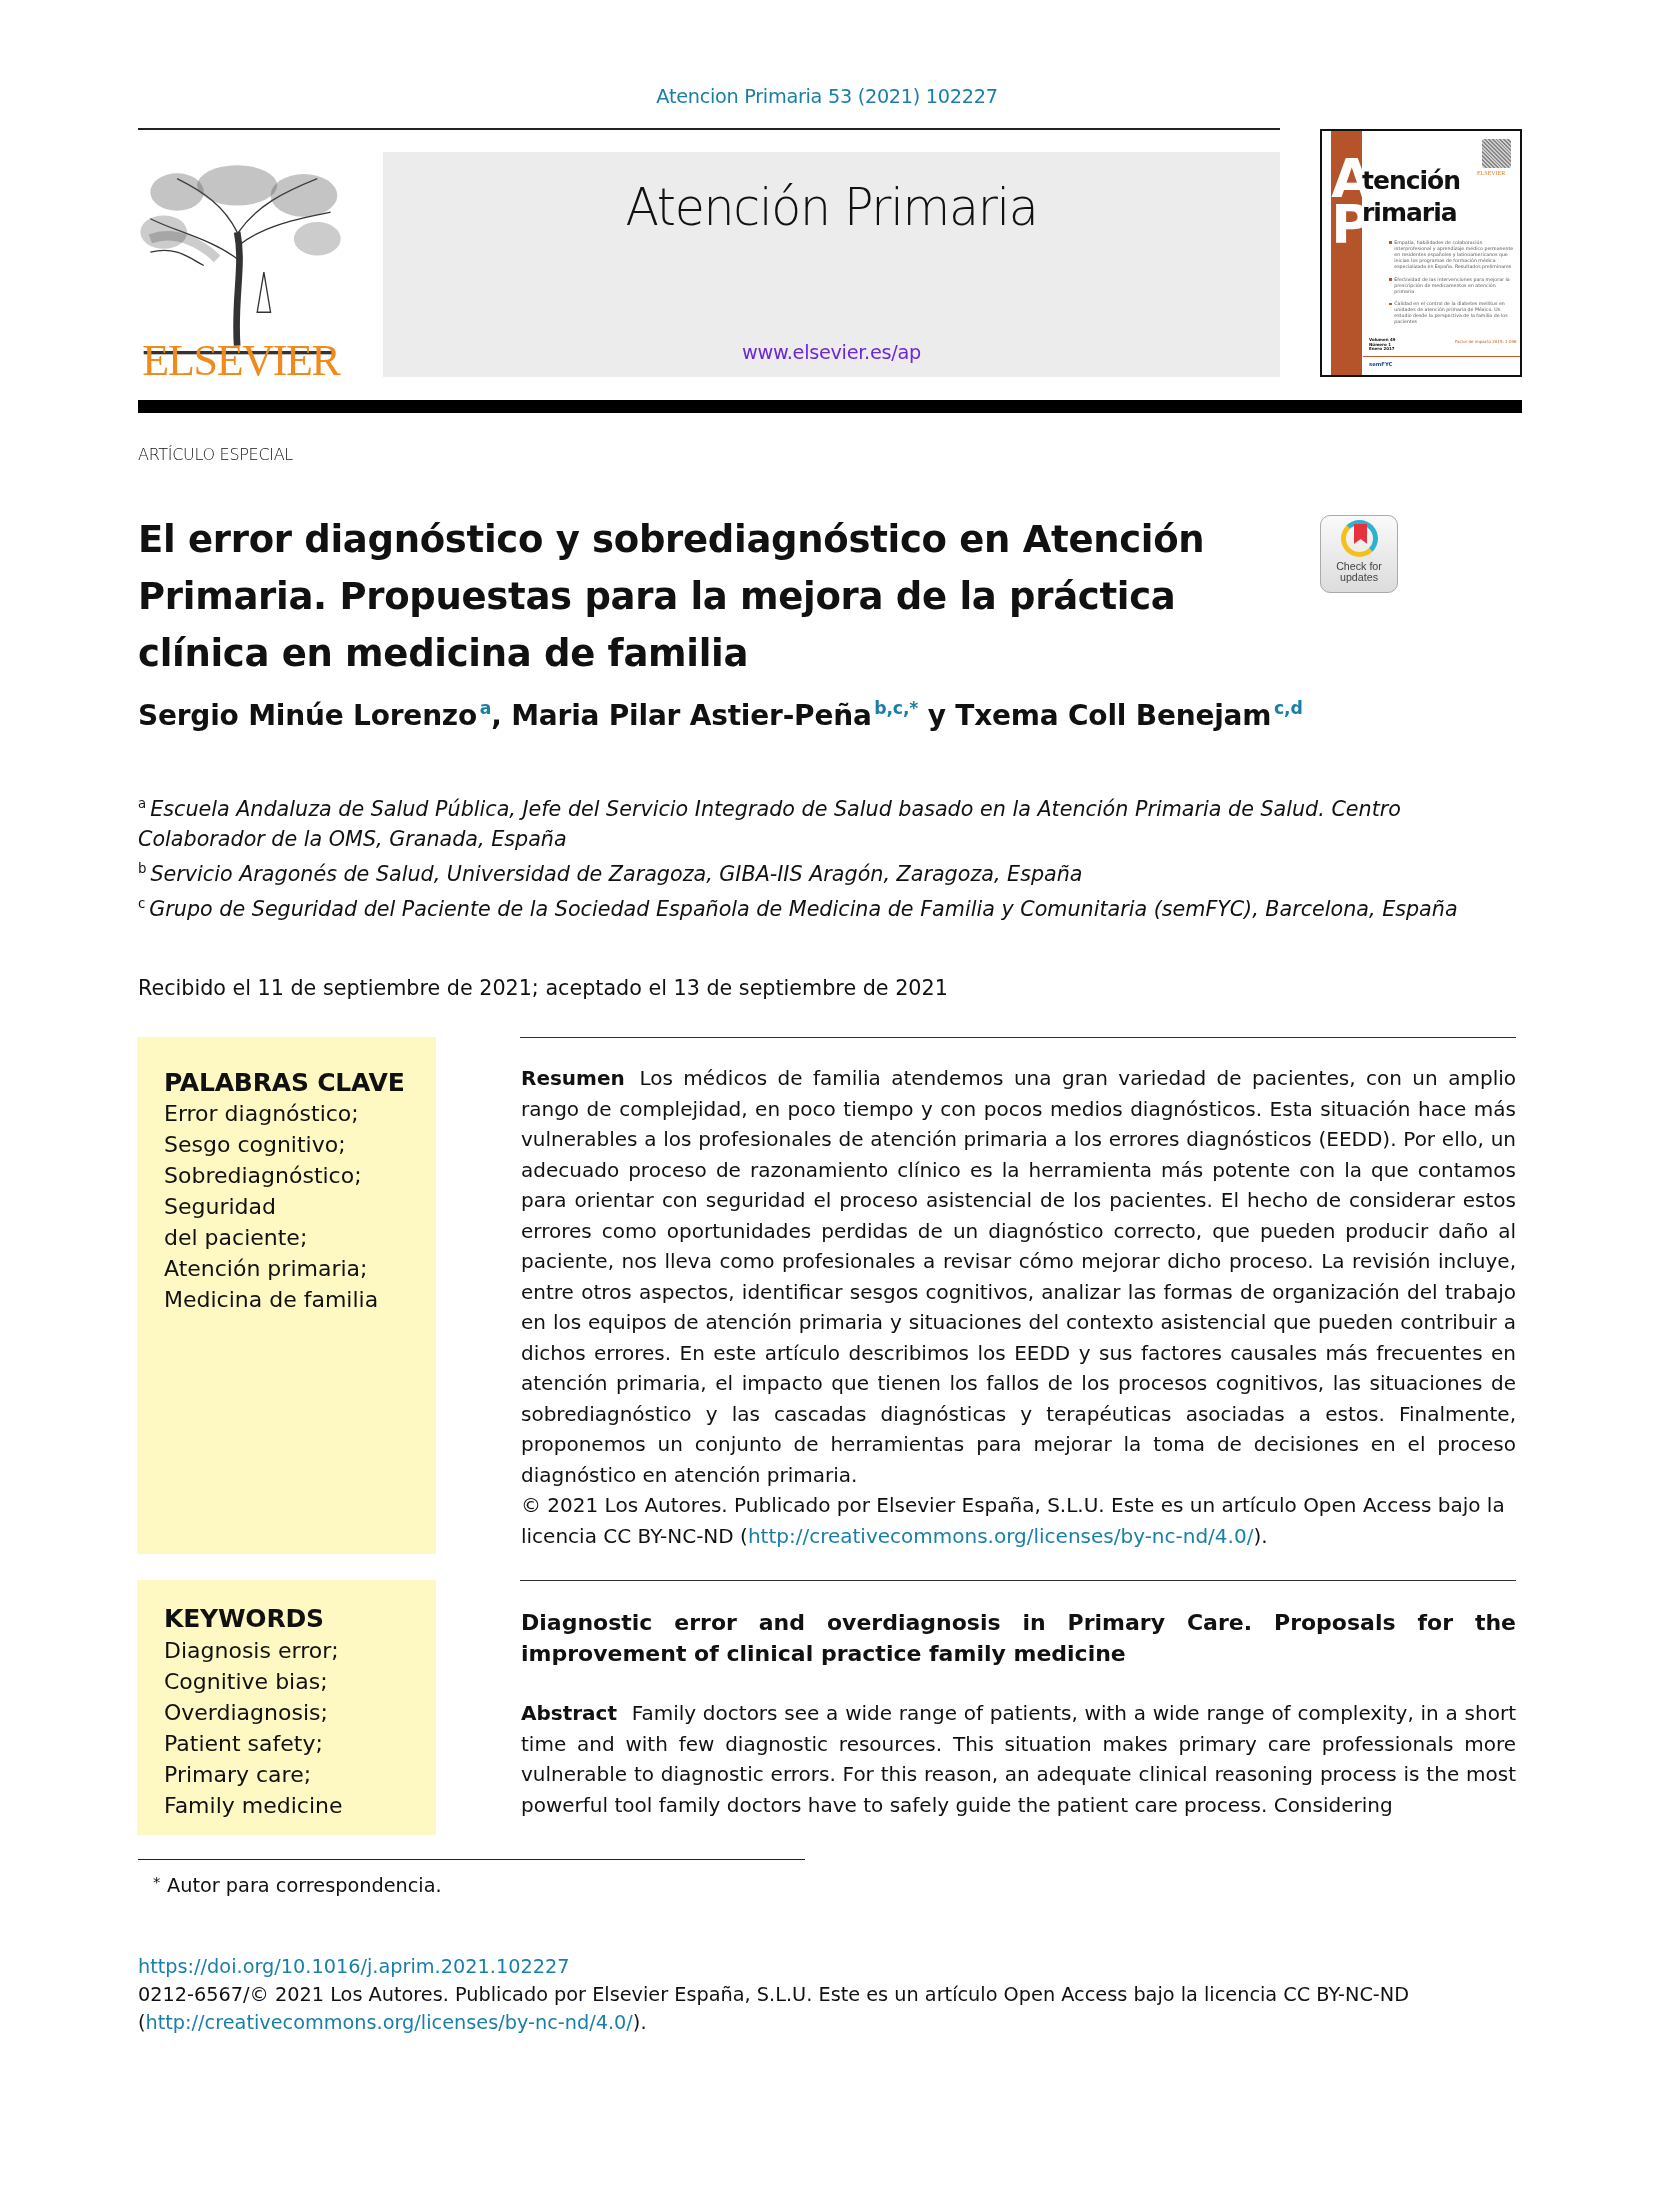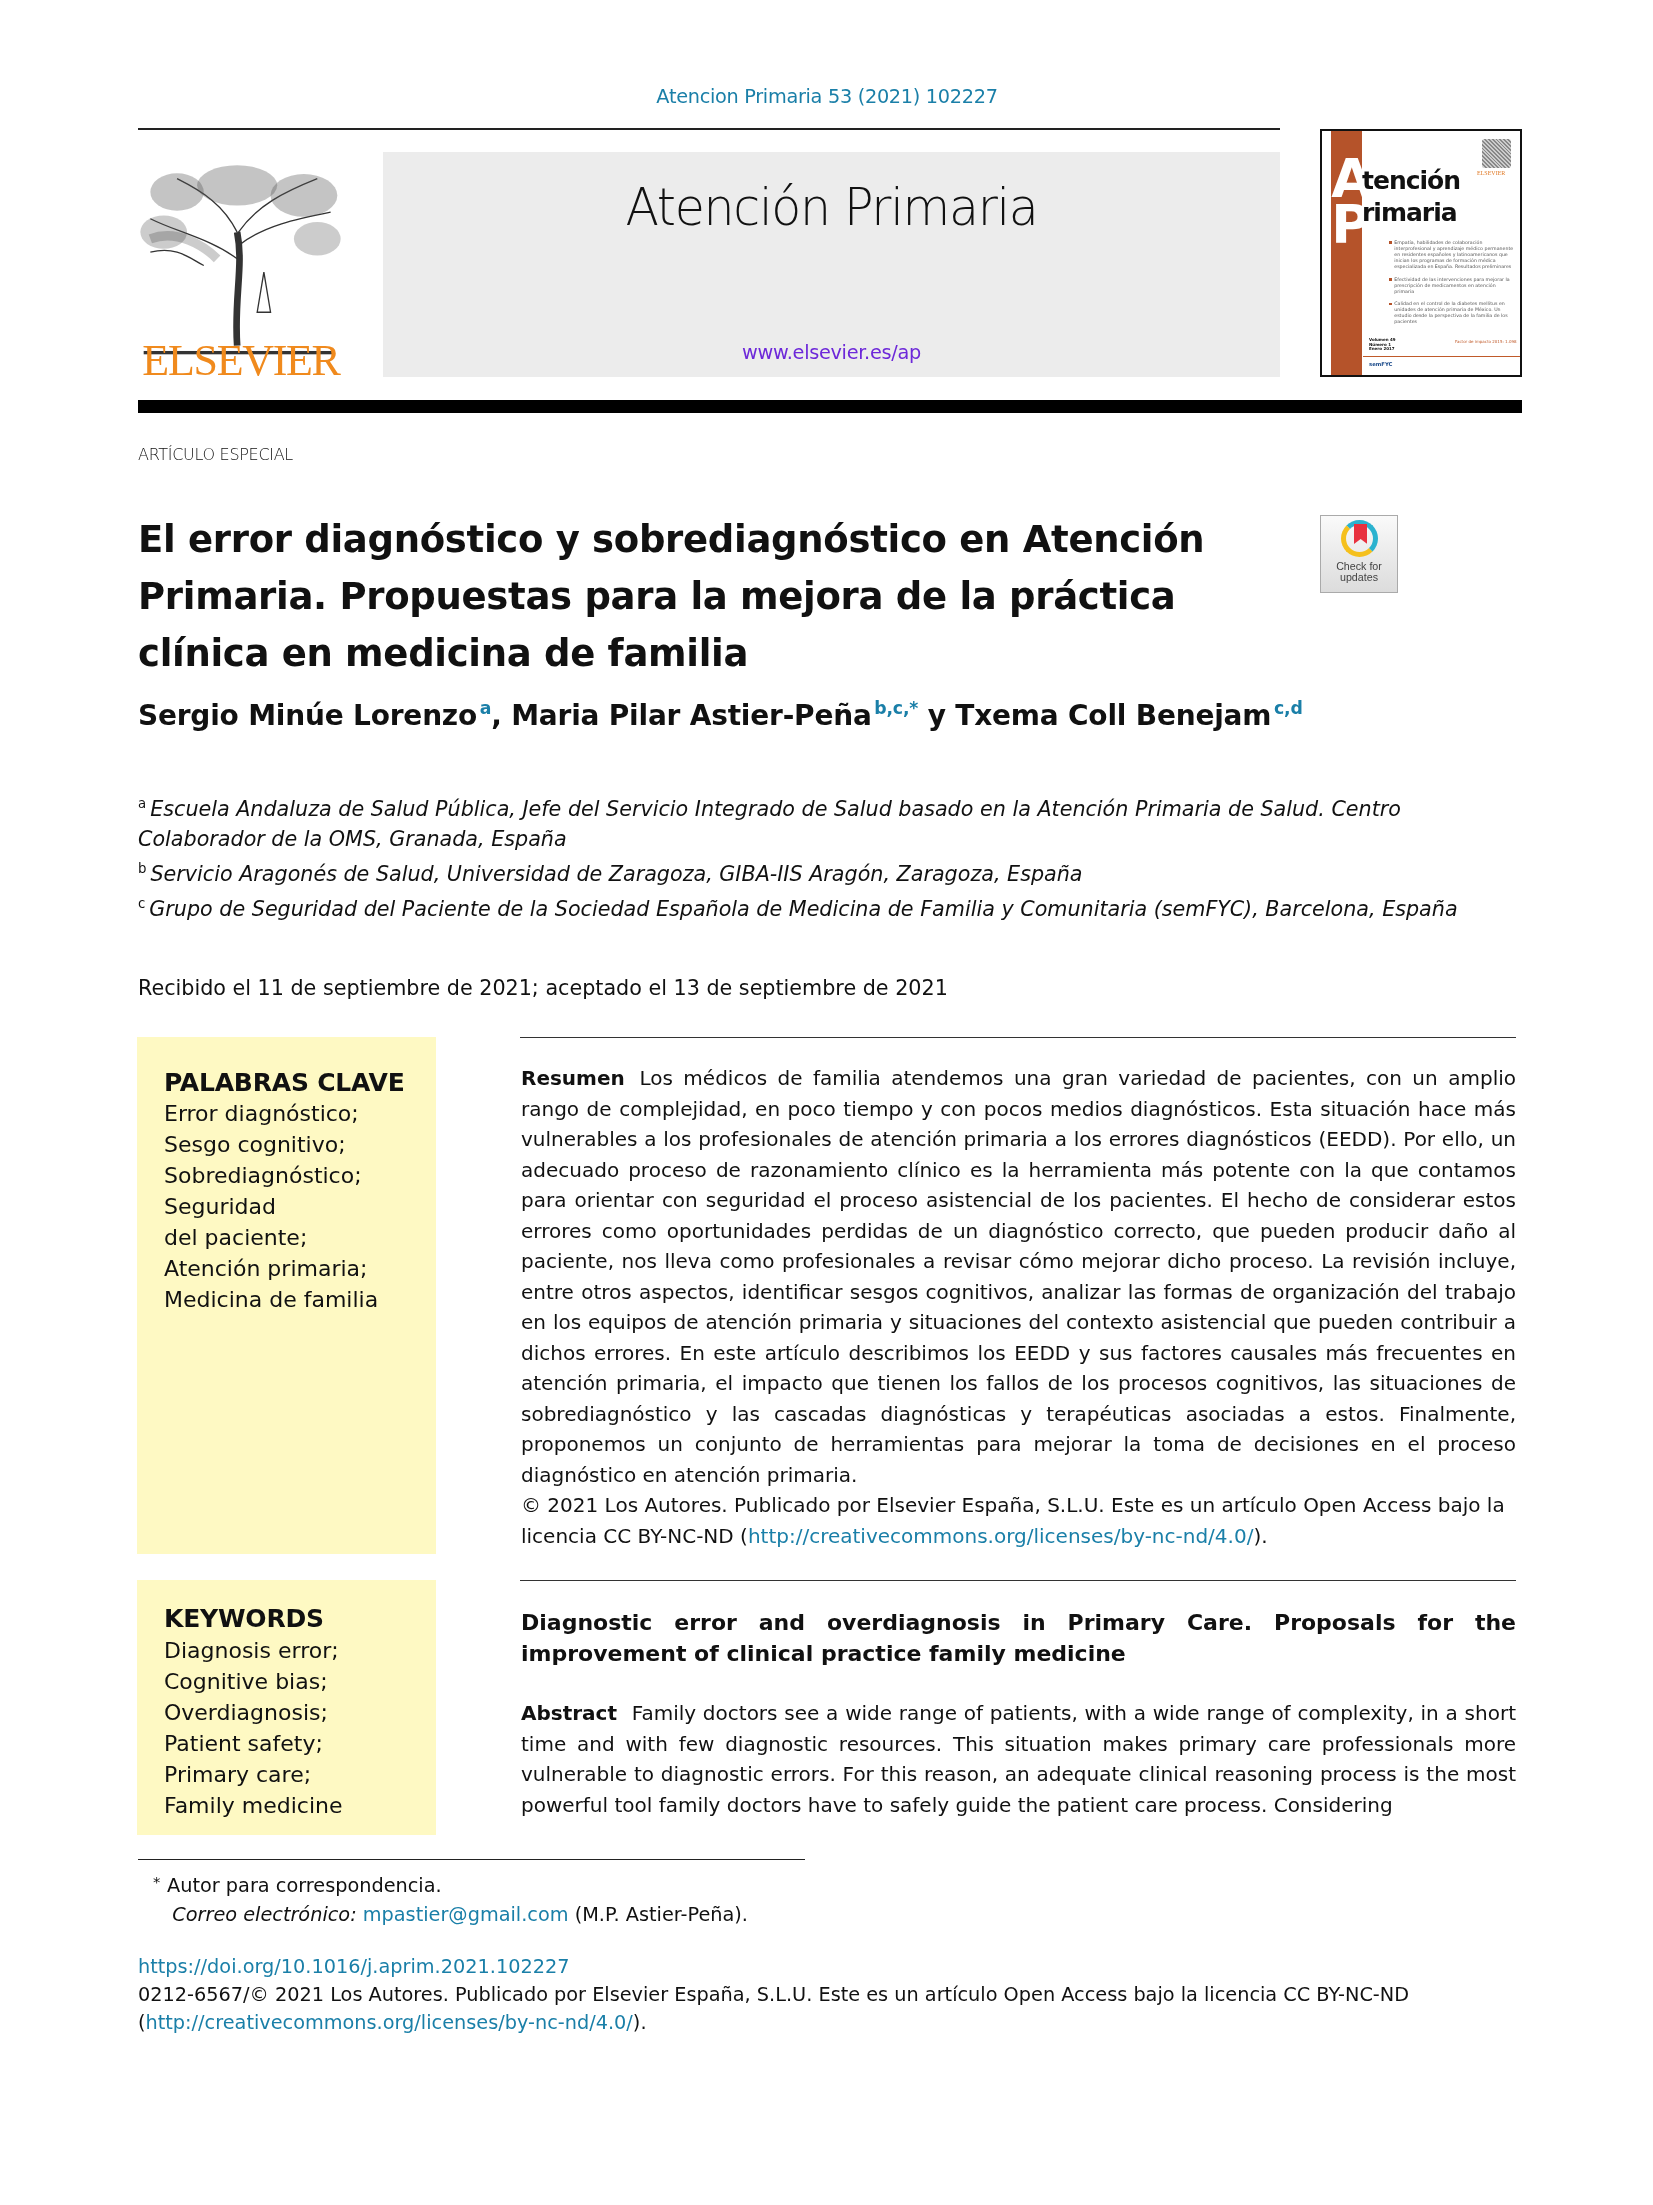--- a/index.html
+++ b/index.html
@@ -43,21 +43,21 @@
   .cover-foot-rule { left: 41px; top: 225px; width: 160px; height: 0.7px; background: #c05a2a; }
   .cover-semfyc { left: 47px; top: 230px; font-size: 5.3px; color: #1a4a8a; font-weight: bold; }
   .rule-thick { left: 138px; top: 400px; width: 1384px; height: 12.7px; background: #000; }
 
   
   .article-type { left: 138px; top: 445px; font-size: 16px; font-weight: 300; color: #111; letter-spacing: -0.3px; }
   .title { left: 138px; top: 511px; width: 1134px; font-size: 37px; font-weight: bold;
            line-height: 57px; color: #111; letter-spacing: -0.3px; }
   .title div { white-space: nowrap; }
   .crossmark { left: 1320px; top: 515px; width: 78px; height: 78px; border: 0.7px solid #aaa;
-               border-radius: 0; background: linear-gradient(#fafafa, #dcdcdc); box-sizing: border-box; }
+               border-radius: 10px; background: linear-gradient(#fafafa, #dcdcdc); box-sizing: border-box; }
   .crossmark-ring { position: absolute; left: 20px; top: 4px; width: 37px; height: 37px; border-radius: 50%;
                     border: 5.3px solid #2bb2cf; border-bottom-color: #f5c01d; border-left-color: #f5c01d; box-sizing: border-box; }
   .crossmark-flag { position: absolute; left: 33px; top: 8px; width: 13.3px; height: 20px; background: #e8313f;
                     clip-path: polygon(0 0, 100% 0, 100% 100%, 50% 75%, 0 100%); }
   .crossmark-text { position: absolute; left: 0; width: 100%; top: 45px; text-align: center; font-size: 10.7px;
                     line-height: 11.3px; color: #444; font-family: "Liberation Sans", sans-serif; }
   .authors { left: 138px; top: 698px; font-size: 28px; font-weight: bold; color: #111; white-space: nowrap; letter-spacing: -0.2px; }
   .authors sup { color: #1a7fa8; font-size: 17.3px; font-weight: bold; vertical-align: 10.7px; margin-left: 2.7px; }
 
   .affils { left: 138px; top: 789px; width: 1387px; font-size: 20.7px; line-height: 30px; font-style: italic; color: #111; }
@@ -203,20 +203,19 @@
 
 <div class="abs en-title">Diagnostic error and overdiagnosis in Primary Care. Proposals for the improvement of clinical practice family medicine</div>
 
 <div class="abs abs-block" style="top:1698px;">
   <span class="lead">Abstract</span><span>Family doctors see a wide range of patients, with a wide range of complexity, in a short time and with few diagnostic resources. This situation makes primary care professionals more vulnerable to diagnostic errors. For this reason, an adequate clinical reasoning process is the most powerful tool family doctors have to safely guide the patient care process. Considering</span>
 </div>
 
 <div class="abs fn-rule"></div>
 <div class="abs fn">
   <div><span class="star">*</span><span>Autor para correspondencia.</span></div>
-  <div class="indent"><i>Correo electrónico:</i> <span class="link">mpastier@gmail.com</span><span> (M.P. Astier-Peña).</span></div>
 </div>
 
 <div class="abs footer">
   <div class="link">https://doi.org/10.1016/j.aprim.2021.102227</div>
   <div><span>0212-6567/© 2021 Los Autores. Publicado por Elsevier España, S.L.U. Este es un artículo Open Access bajo la licencia CC BY-NC-ND (</span><span class="link">http://creativecommons.org/licenses/by-nc-nd/4.0/</span><span>).</span></div>
 </div>
 
 
 </body></html>

